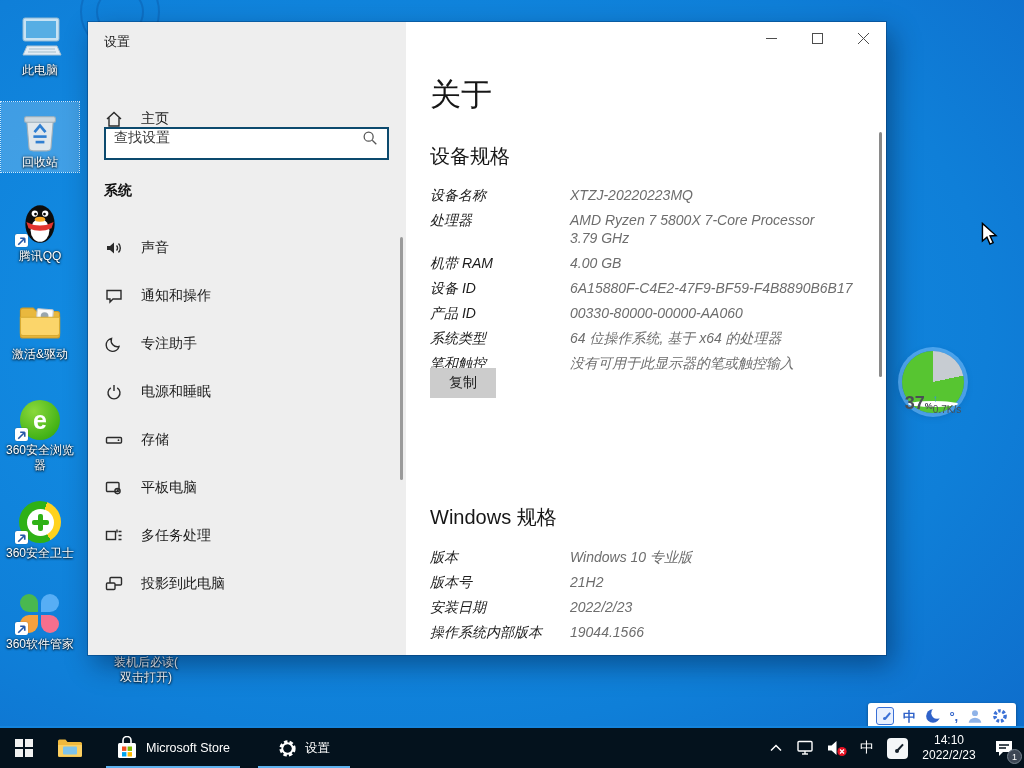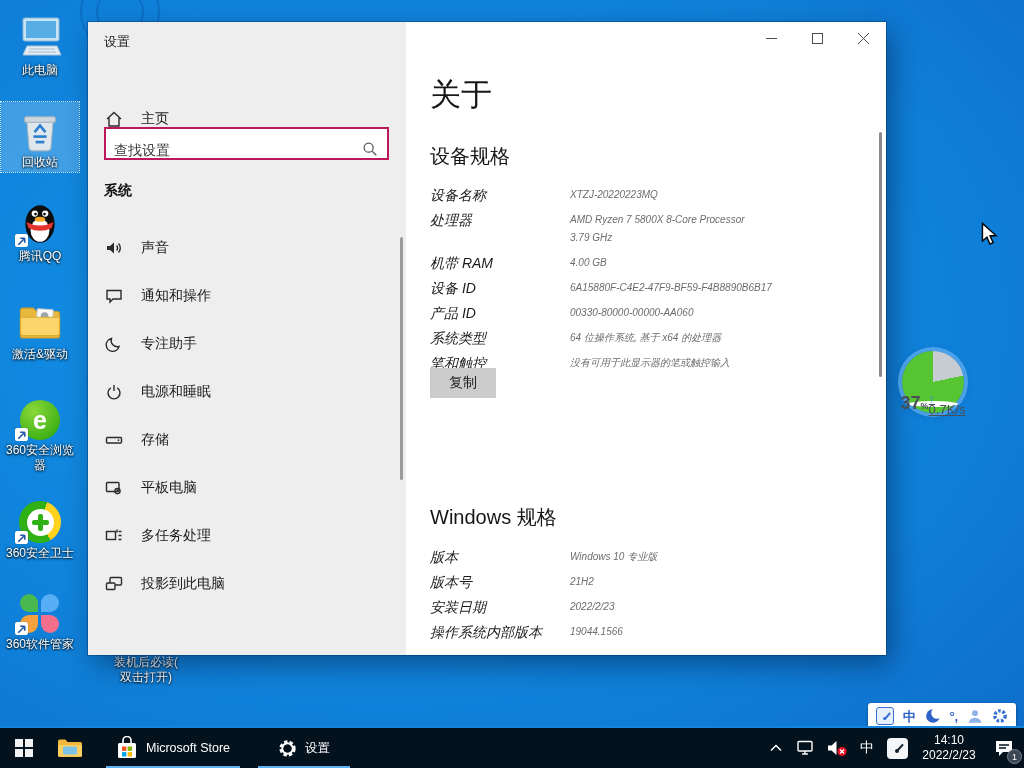--- a/index.html
+++ b/index.html
@@ -42,48 +42,48 @@
          box-shadow:0 0 0 1px rgba(0,40,90,.35), 6px 10px 26px rgba(0,20,50,.45); }
   .sidebar { position:absolute; left:0; top:0; width:318px; height:100%; background:#eeeeee; }
   .mainpane { position:absolute; left:318px; top:0; right:0; height:100%; background:#fff; }
   .win-title { position:absolute; left:16px; top:11px; font-size:13px; color:#1b1b1b; }
   .win-ctls { position:absolute; right:0; top:0; height:32px; display:flex; }
   .ctl { width:46px; height:32px; display:flex; align-items:center; justify-content:center; }
   .home-row { position:absolute; left:0; top:81px; width:100%; height:32px; display:flex; align-items:center; }
   .home-row .txt, .navitem .txt { font-size:14px; color:#1b1b1b; }
   .navicon { width:20px; height:20px; margin-left:16px; margin-right:17px; flex:0 0 auto; }
   .searchbox { position:absolute; left:16px; top:105px; width:285px; height:33px; background:#fff;
-               border:2px solid #be185d; display:flex; align-items:flex-end; }
+               border:2px solid #0c4a6e; display:flex; align-items:flex-start; }
   .searchbox input { flex:1; border:none; outline:none; font-size:14px; color:#333; padding:0 8px;
                      font-family:inherit; background:transparent; }
   .searchbox input::placeholder { color:#3a3a3a; opacity:1; }
   .side-section { position:absolute; left:16px; top:160px; font-size:14px; font-weight:bold; color:#111; }
   .navlist { position:absolute; left:0; top:202px; width:100%; }
   .navitem { height:48px; display:flex; align-items:center; }
   .sb-scroll { position:absolute; left:312px; top:215px; width:3px; height:243px; background:#9a9a9a; border-radius:2px; }
   .mp-scroll { position:absolute; right:4px; top:110px; width:3px; height:245px; background:#8a8a8a; border-radius:2px; }
 
   .page-title { position:absolute; left:24px; top:52px; font-size:31px; font-weight:300; color:#161616; }
   .sec-title  { position:absolute; left:24px; font-size:20px; font-weight:400; color:#161616; }
   .rows { position:absolute; left:24px; width:430px; }
   .specrow { display:flex; margin-bottom:7px;font-style:italic; }
   .specrow .l { width:140px; flex:0 0 auto; font-size:14px; line-height:18px; color:#1b1b1b; }
-  .specrow .v { font-size:10px; line-height:18px; color:#6d6d6d; white-space:pre-line; }
+  .specrow .v { font-size:14px; line-height:18px; color:#6d6d6d; white-space:pre-line; }
   .gbtn { position:absolute; left:24px; height:30px; background:#cccccc; border:none; font-size:14px;
           color:#1a1a1a; padding:0 19px; font-family:inherit; cursor:pointer; }
 
   
   .ball { position:absolute; left:902px; top:351px; width:62px; height:62px; border-radius:50%;
           background:conic-gradient(#c7ccd2 0deg 78deg, #57c531 78deg 360deg);
           box-shadow:0 0 0 4px rgba(125,195,255,.55), 0 2px 8px rgba(0,40,90,.35); }
   .ball .in { position:absolute; inset:6px; background:#fff; border-radius:50%;
               display:flex; flex-direction:row; align-items:center; justify-content:center;margin-top:44px; }
   .ball .pct { font-size:18px; font-weight:bold; color:#4a4f55; line-height:18px; }
   .ball .pct small { font-size:9px; font-weight:bold; }
-  .ball .spd { font-size:13px; color:#4a4f55; line-height:11px;text-decoration:underline; }
+  .ball .spd { font-size:10px; color:#4a4f55; line-height:11px; }
   .ball .spd b { color:#2f8df5; font-weight:normal; }
 
   
   .imebar { position:absolute; left:868px; top:703px; width:148px; height:26px; background:#fff; border-radius:3px;
             box-shadow:0 1px 3px rgba(0,0,0,.45); display:flex; align-items:center; justify-content:space-around; padding:0 4px; }
   .imebar .t { color:#2f62c9; font-size:13px; font-weight:bold; line-height:1; }
   .ime-speed { width:18px; height:18px; border:1.5px solid #3a70d6; background:#e8f0fe; border-radius:3px; position:relative; }
   .ime-speed:before { content:""; position:absolute; left:7px; top:3px; width:2px; height:8px; background:#3a70d6;
                       transform:rotate(40deg); transform-origin:bottom center; }
   .ime-speed:after { content:""; position:absolute; left:6px; top:9px; width:3px; height:3px; border-radius:50%; background:#3a70d6; }
@@ -331,21 +331,21 @@
 
       <div class="sec-title" style="top:121px;">设备规格</div>
 
       <div class="rows" style="top:164px;">
         <div class="specrow">
             <span class="l">设备名称</span>
             <span class="v">XTZJ-20220223MQ</span>
           </div>
         <div class="specrow">
             <span class="l">处理器</span>
-            <span class="v">AMD Ryzen 7 5800X 8-Core Processor
+            <span class="v">AMD Ryzen 7 5800X 7-Core Processor
 3.79 GHz</span>
           </div>
         <div class="specrow">
             <span class="l">机带 RAM</span>
             <span class="v">4.00 GB</span>
           </div>
         <div class="specrow">
             <span class="l">设备 ID</span>
             <span class="v">6A15880F-C4E2-47F9-BF59-F4B8890B6B17</span>
           </div>

